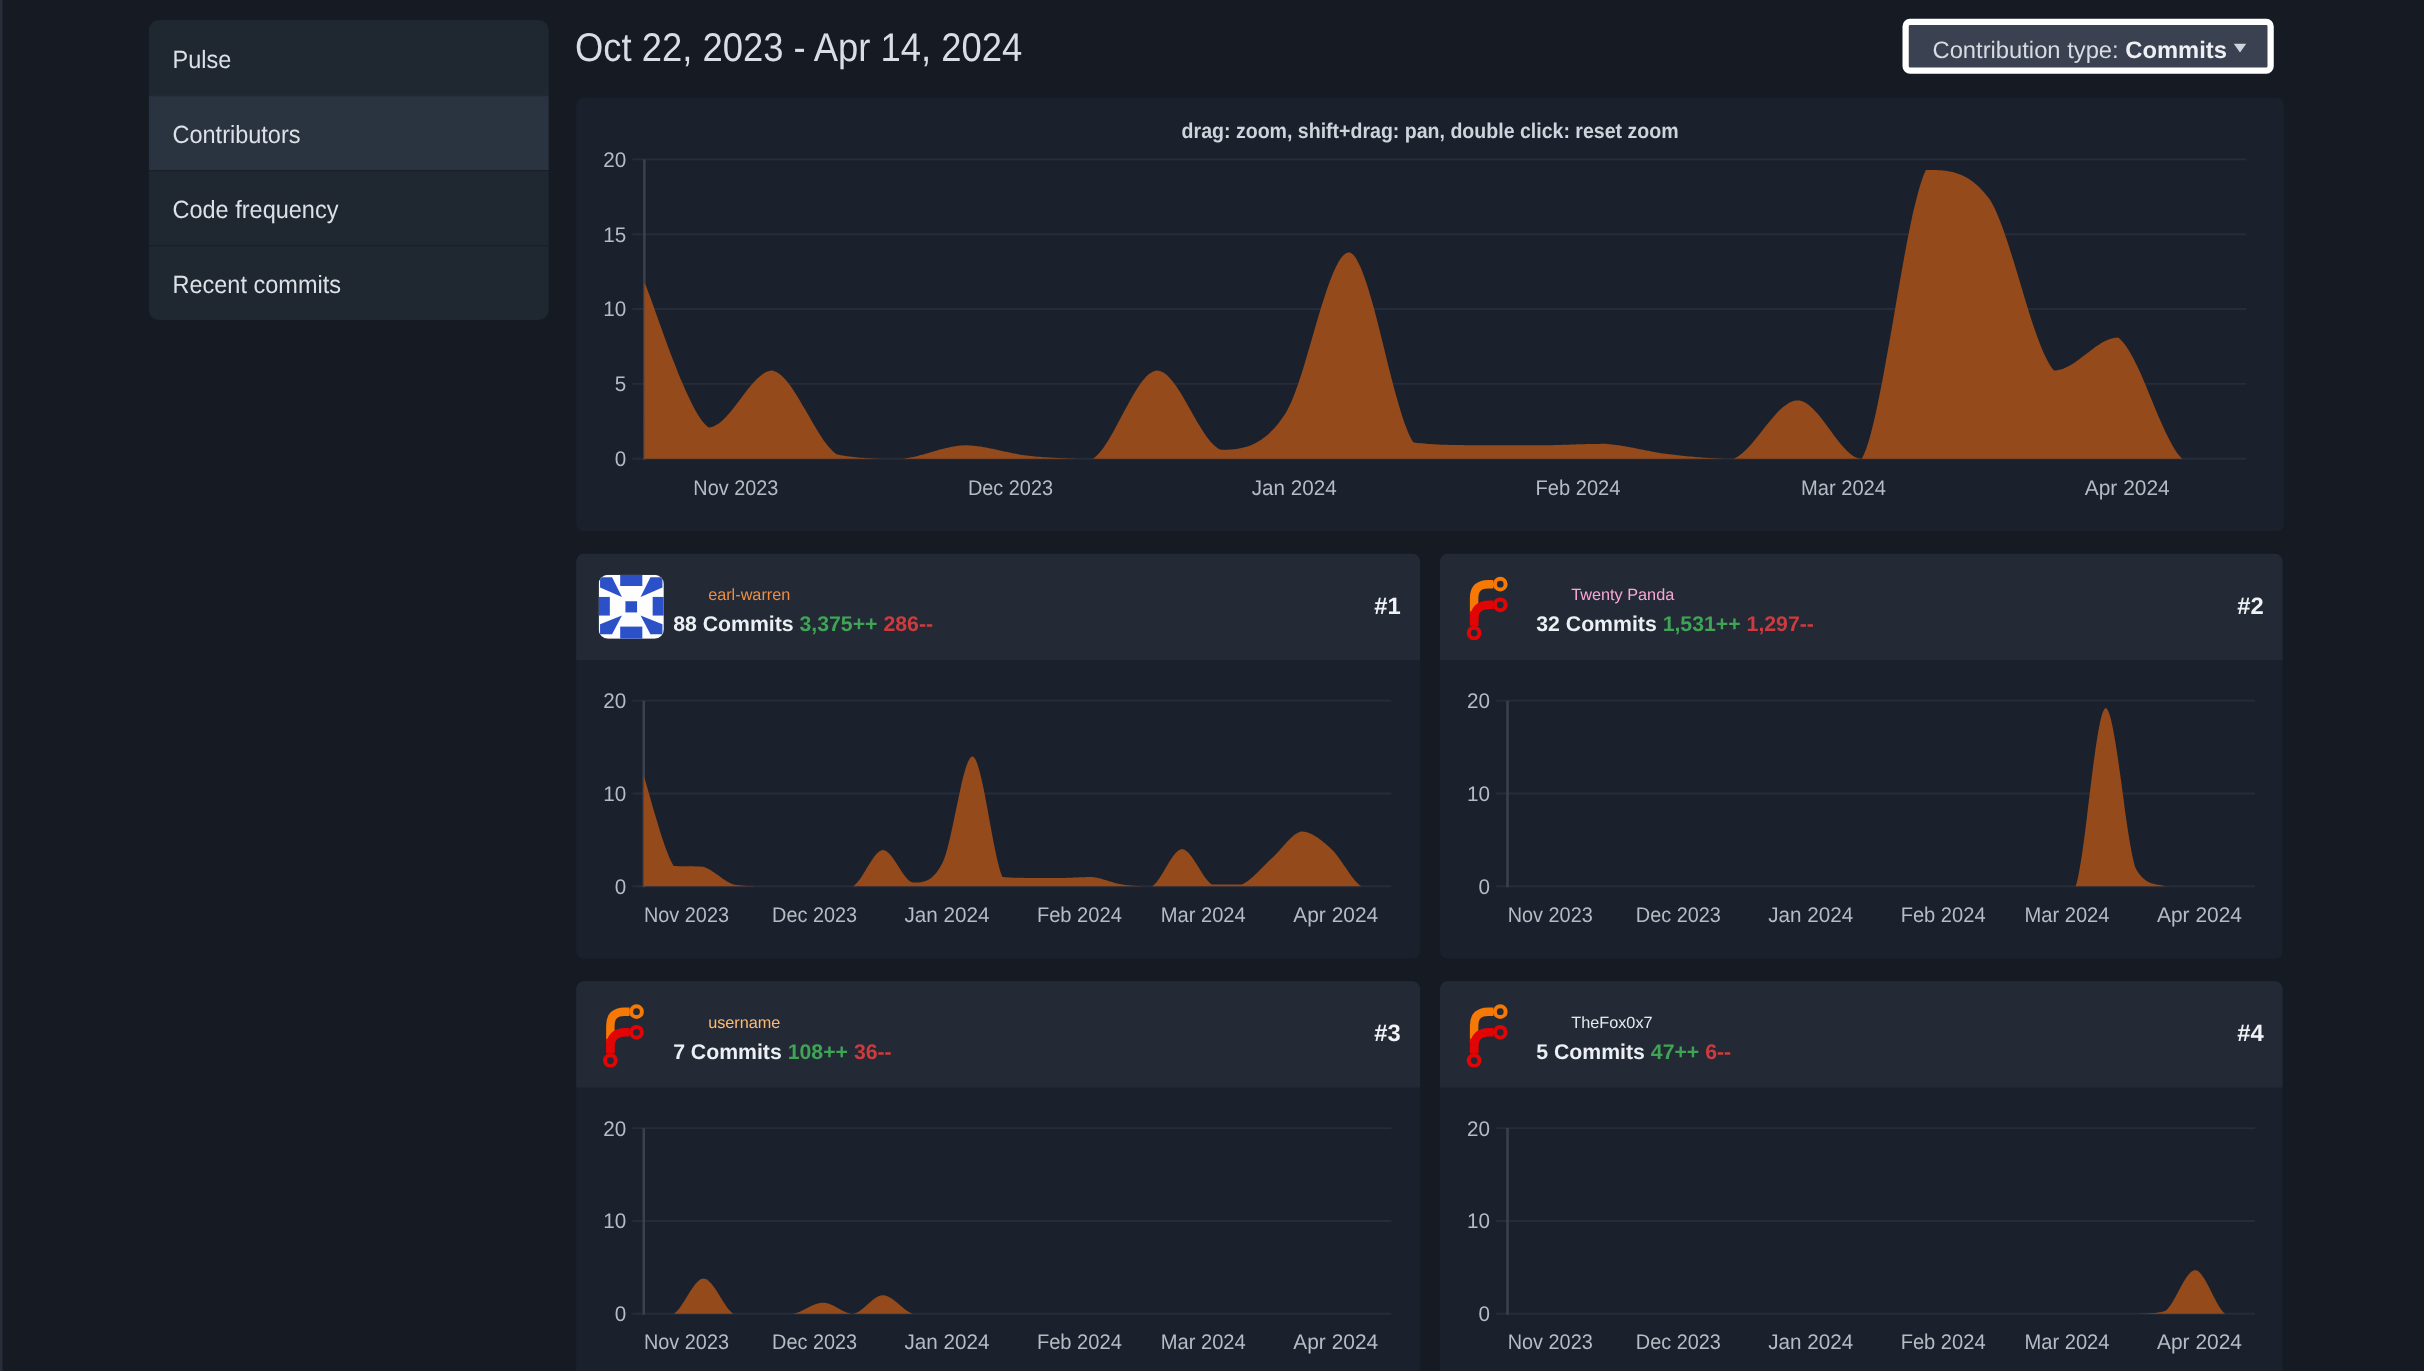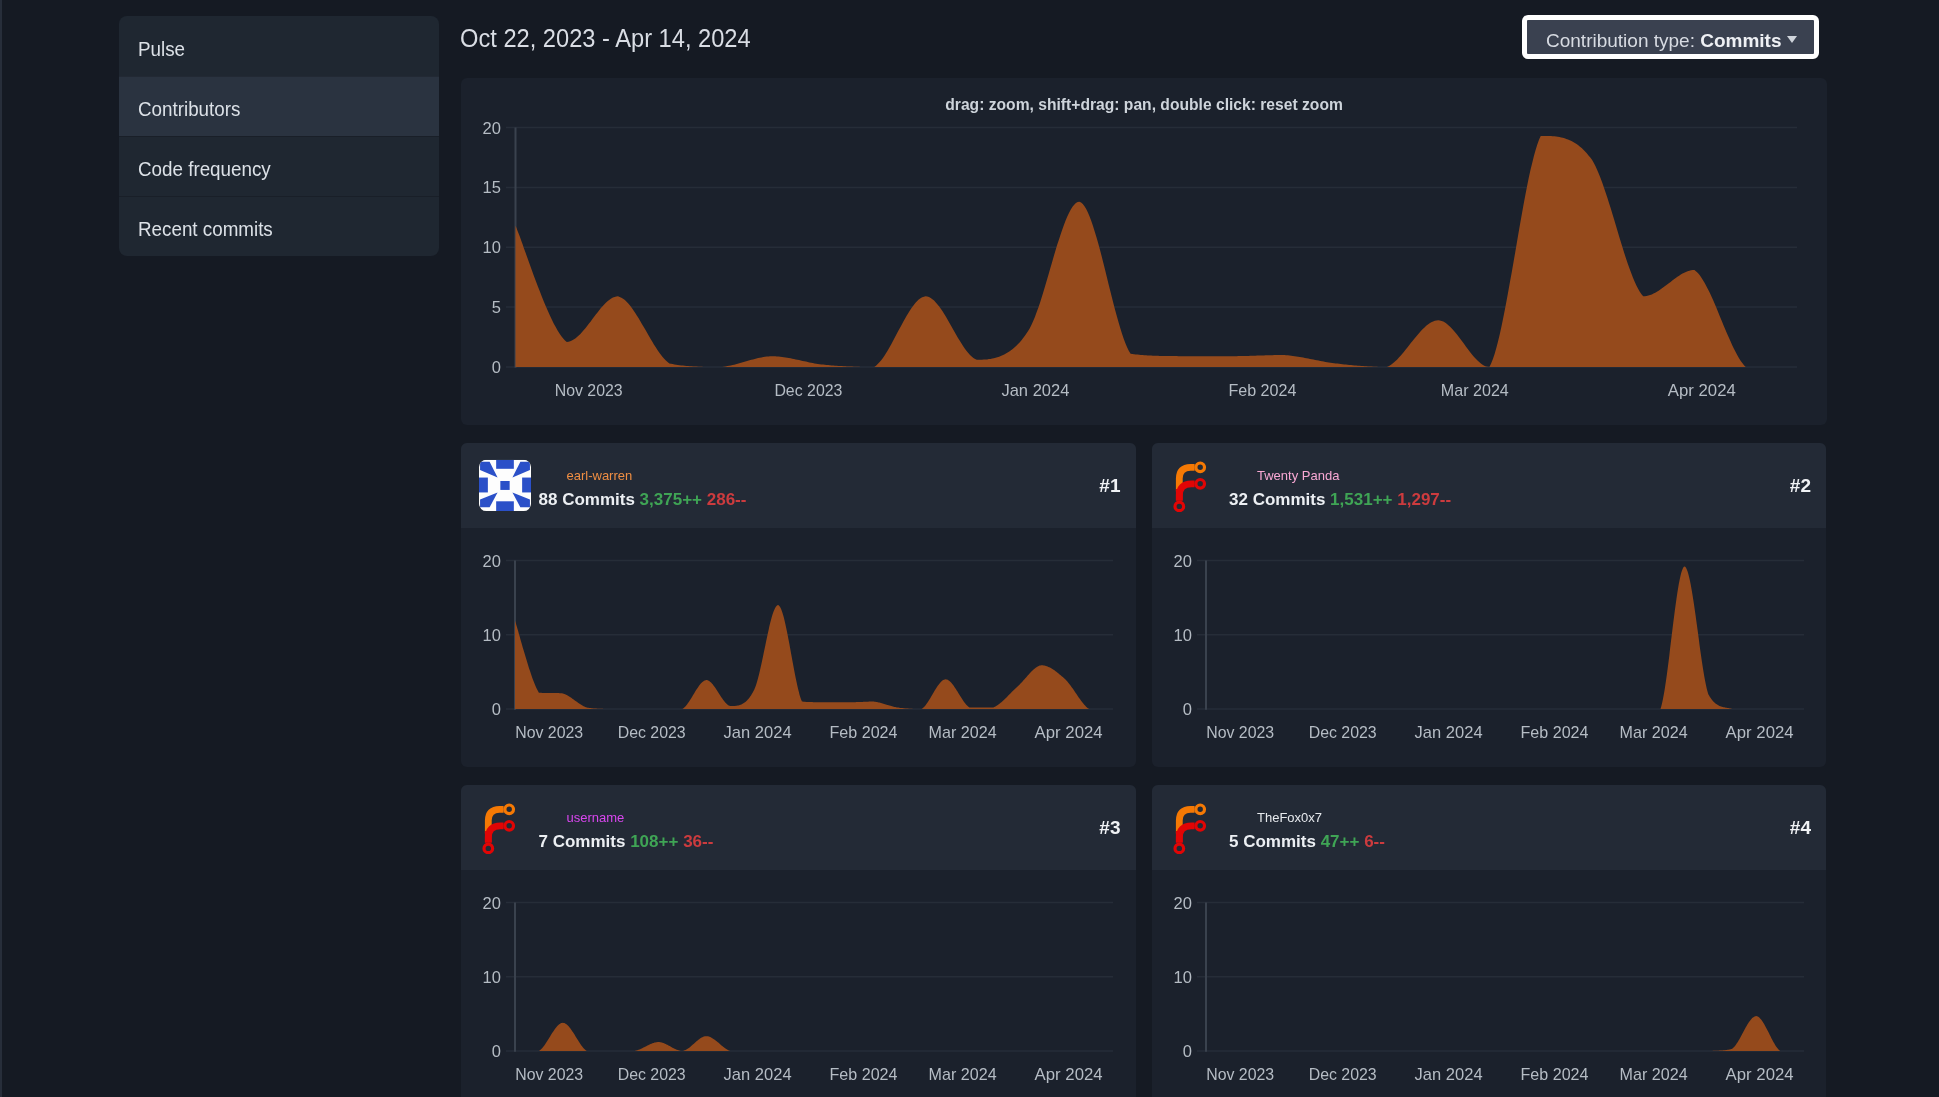--- a/index.html
+++ b/index.html
@@ -6,21 +6,21 @@
   font-family:"Liberation Sans", sans-serif; position:relative; }
 body { border-left:2px solid #272e3a; }
 .sx { display:inline-block; transform:scaleX(0.91); transform-origin:0 50%; white-space:nowrap; }
 .mx { display:inline-block; transform:translateY(2.5px) scaleX(0.94); transform-origin:0 50%; white-space:nowrap; }
 .sxc { display:inline-block; transform:scaleX(0.92); transform-origin:50% 50%; white-space:nowrap; }
 .menu { position:absolute; left:117px; top:16px; width:320px; border-radius:8px;
   background:#1f2731; overflow:hidden; }
 .menu .item + .item { box-shadow: inset 0 1px 0 rgba(0,0,0,0.18); }
 .menu .item { height:60px; line-height:60px; padding-left:19px; font-size:20px; color:#dce1e7; }
 .menu .item.active { background:#2a3340; }
-.heading { position:absolute; left:458px; top:25px; font-size:26px; color:#d9dde4; line-height:26px; }
+.heading { position:absolute; left:458px; top:25px; font-size:32px; color:#d9dde4; line-height:26px; }
 .btn { position:absolute; left:1520px; top:15px; width:297px; height:44px; border-radius:6px;
   background:#3a4150; border:5px solid #ffffff; color:#d7dbe2; font-size:19px;
   line-height:42px; text-align:left; padding-left:19px; }
 .btn b { color:#eef0f4; }
 .btn .caret { display:inline-block; width:0; height:0; border-left:5px solid transparent;
   border-right:5px solid transparent; border-top:7px solid #cfd4db; margin-left:5px; vertical-align:middle; margin-top:-4px;}
 .main-chart { position:absolute; left:459px; top:78px; width:1366px; height:347px;
   background:#1b212c; border-radius:6px; }
 .hint { position:absolute; left:0; top:18px; width:1366px; text-align:center; font-size:17px;
   font-weight:bold; color:#ced4db; line-height:17px; }
@@ -160,21 +160,21 @@
 <path d="M25.6,9.3 H21.5 Q10.3,9.3 10.3,20.5 V33.5" stroke="#f57904"></path>
 <path d="M25.6,25.8 H22.5 Q10.3,25.8 10.3,38 V42.6" stroke="#e10505"></path>
 <path d="M10.3,31 V42.6" stroke="#e10505"></path>
 <circle cx="31.2" cy="9.3" r="4.3" stroke="#f57904" stroke-width="3.2"></circle>
 <circle cx="31.2" cy="25.8" r="4.3" stroke="#e10505" stroke-width="3.2"></circle>
 <circle cx="10.3" cy="48.4" r="4.3" stroke="#e10505" stroke-width="3.2"></circle>
 </g>
         </svg>
       </div>
     <div class="meta">
-      <div class="uname" style="color:#d946ef">username</div>
+      <div class="uname" style="color:#fdba74">username</div>
       <div class="cstats"><span class="cw">7 Commits</span> <span class="cg">108++</span> <span class="cr">36--</span></div>
     </div>
     <div class="rank">#3</div>
   </div>
   <svg width="674" height="324" viewBox="0 0 674 324" style="position:absolute;left:0;top:0">
       <line x1="45" y1="266.0" x2="652" y2="266.0" stroke="#262d38" stroke-width="1.5"></line>
       <line x1="45" y1="191.8" x2="652" y2="191.8" stroke="#262d38" stroke-width="1.5"></line>
       <line x1="45" y1="117.5" x2="652" y2="117.5" stroke="#262d38" stroke-width="1.5"></line>
       <line x1="54.0" y1="117.5" x2="54.0" y2="266.7" stroke="#3a424e" stroke-width="2"></line>
       <text x="40.0" y="272.0" text-anchor="end" font-size="17" fill="#b5bcc4" font-family="Liberation Sans, sans-serif" textLength="9.2" lengthAdjust="spacingAndGlyphs">0</text>

